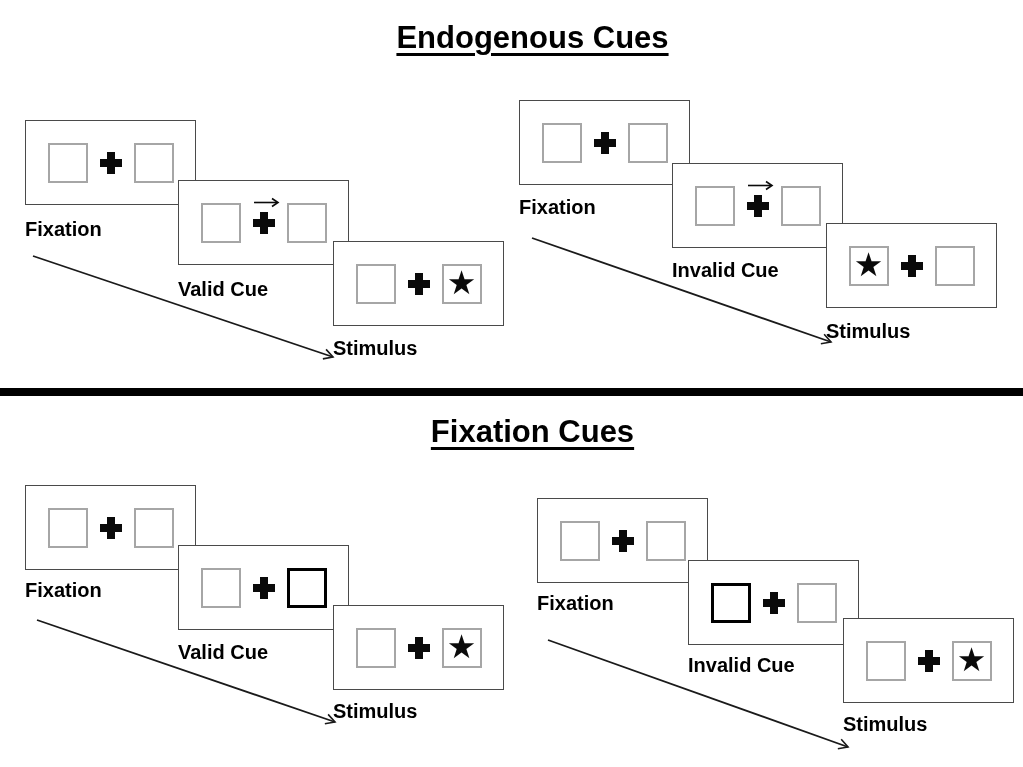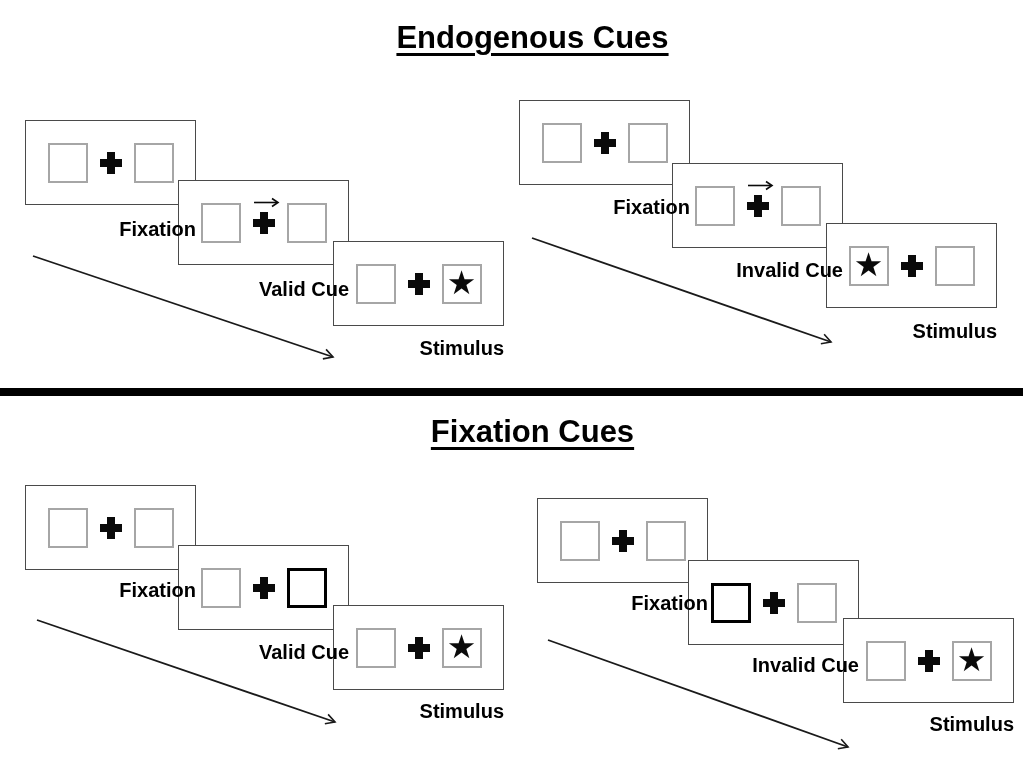--- a/index.html
+++ b/index.html
@@ -21,21 +21,21 @@
   #g-xi{left:537px;top:498px;width:486px;height:262px;}
 
   .panel{position:absolute;width:171px;height:85px;background:#fff;
          border:1px solid #4a4a4a;display:flex;align-items:center;
          justify-content:center;gap:12px;box-sizing:border-box;}
   #g-ev .pos1{left:0;top:0;}   #g-ev .pos2{left:153px;top:60px;}  #g-ev .pos3{left:308px;top:121px;}
   #g-ei .pos1{left:0;top:0;}   #g-ei .pos2{left:153px;top:63px;}  #g-ei .pos3{left:307px;top:123px;}
   #g-xv .pos1{left:0;top:0;}   #g-xv .pos2{left:153px;top:60px;}  #g-xv .pos3{left:308px;top:120px;}
   #g-xi .pos1{left:0;top:0;}   #g-xi .pos2{left:151px;top:62px;}  #g-xi .pos3{left:306px;top:120px;}
 
-  .label{position:absolute;width:171px;text-align:right;font-weight:bold;
+  .label{position:absolute;width:171px;text-align:left;font-weight:bold;
          font-size:20px;white-space:nowrap;}
   #g-ev .lbl1{left:0;top:98px;}   #g-ev .lbl2{left:153px;top:158px;} #g-ev .lbl3{left:308px;top:217px;}
   #g-ei .lbl1{left:0;top:96px;}   #g-ei .lbl2{left:153px;top:159px;} #g-ei .lbl3{left:307px;top:220px;}
   #g-xv .lbl1{left:0;top:94px;}   #g-xv .lbl2{left:153px;top:156px;} #g-xv .lbl3{left:308px;top:215px;}
   #g-xi .lbl1{left:0;top:94px;}   #g-xi .lbl2{left:151px;top:156px;} #g-xi .lbl3{left:306px;top:215px;}
 
   .sq{width:40px;height:40px;box-sizing:border-box;border:2px solid #a6a6a6;
       background:#fff;display:flex;align-items:center;justify-content:center;flex:0 0 auto;}
   .sq.bold{border:3px solid #000;}
   .star{font-size:33px;line-height:1;color:#0a0a0a;margin-top:-3px;

